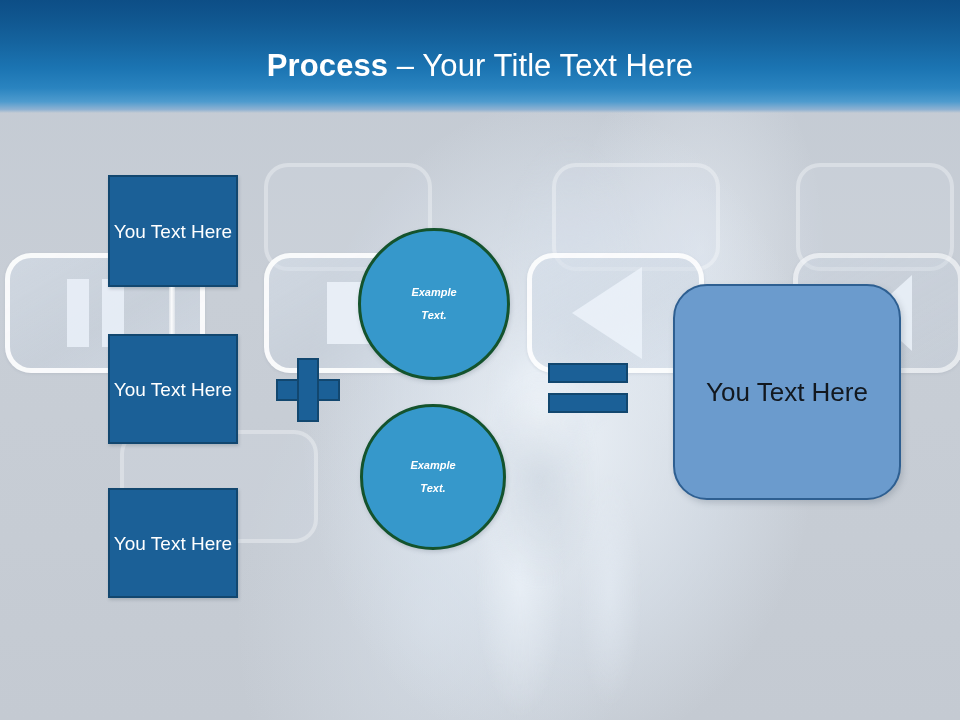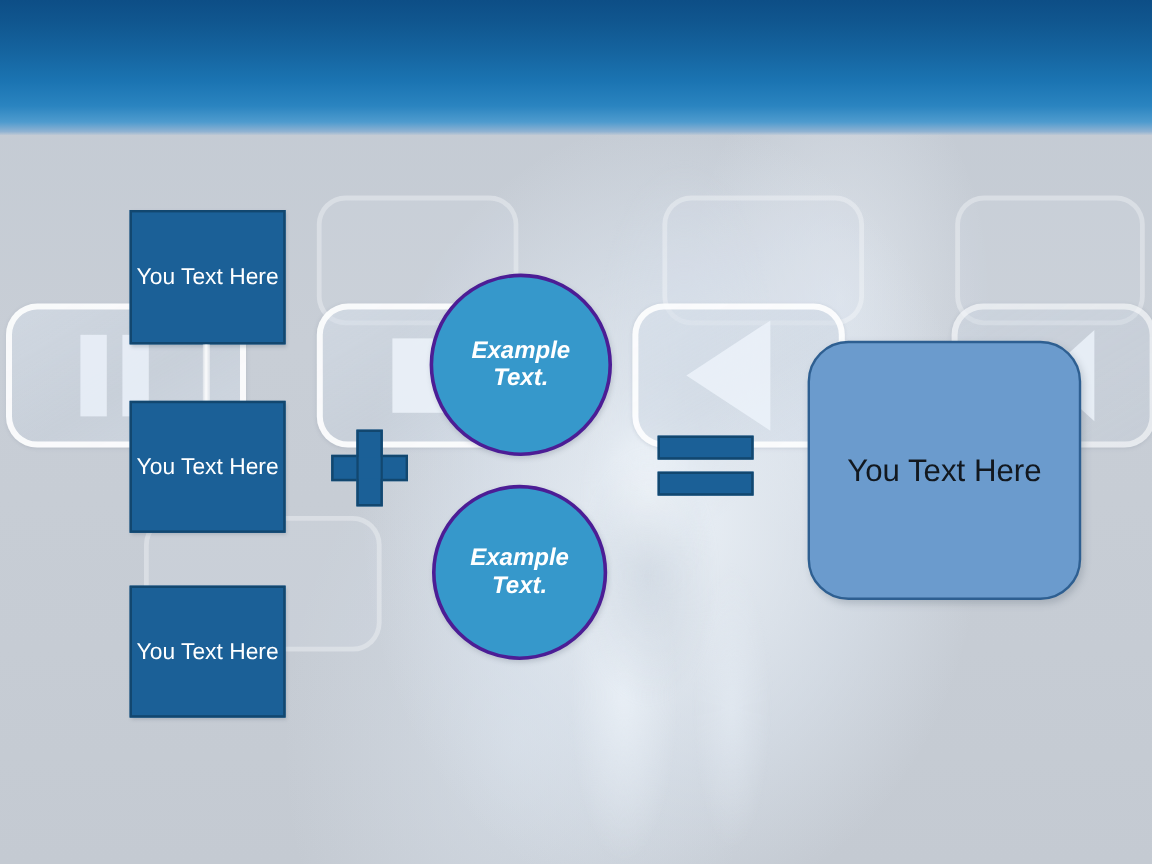--- a/index.html
+++ b/index.html
@@ -165,27 +165,27 @@
     background: #1b6097; border: 2px solid #12476f; box-sizing: border-box;
   }
   .op-eq .b1 { top: 0; }
   .op-eq .b2 { top: 30px; }
 
   
   .circle {
     position: absolute;
     border-radius: 50%;
     background: #3698cb;
-    border: 3px solid #4c1d95;
+    border: 3px solid #14532d;
     color: #ffffff;
     display: flex;
     align-items: center;
     justify-content: center;
     text-align: center;
-    font-size: 20px;
+    font-size: 11px;
     line-height: 23px;
     font-weight: bold;
     font-style: italic;
     box-sizing: border-box;
     box-shadow: 1px 2px 4px rgba(90,105,120,0.25);
   }
 
   
   .result-box {
     position: absolute;
@@ -228,20 +228,23 @@
 
   <div class="ghost-btn" style="left:527px;top:253px;width:167px;height:110px;">
     <span class="ghost-icon ic-tri" style="left:40px;top:9px;"></span>
   </div>
 
   <div class="ghost-btn dim" style="left:793px;top:253px;width:160px;height:110px;">
     <span class="ghost-icon ic-tri small" style="left:72px;top:17px;"></span>
   </div>
 
   <div class="header"></div>
+  <div class="header-title">
+    <span class="strong">Process</span><span class="rest"> – Your Title Text Here</span>
+  </div>
 
   <div class="stepbox" style="left:108px;top:175px;width:130px;height:112px;">
     <span>You Text Here</span>
   </div>
 
   <div class="connector" style="left:169px;top:287px;height:47px;"></div>
 
   <div class="stepbox" style="left:108px;top:334px;width:130px;height:110px;">
     <span>You Text Here</span>
   </div>

